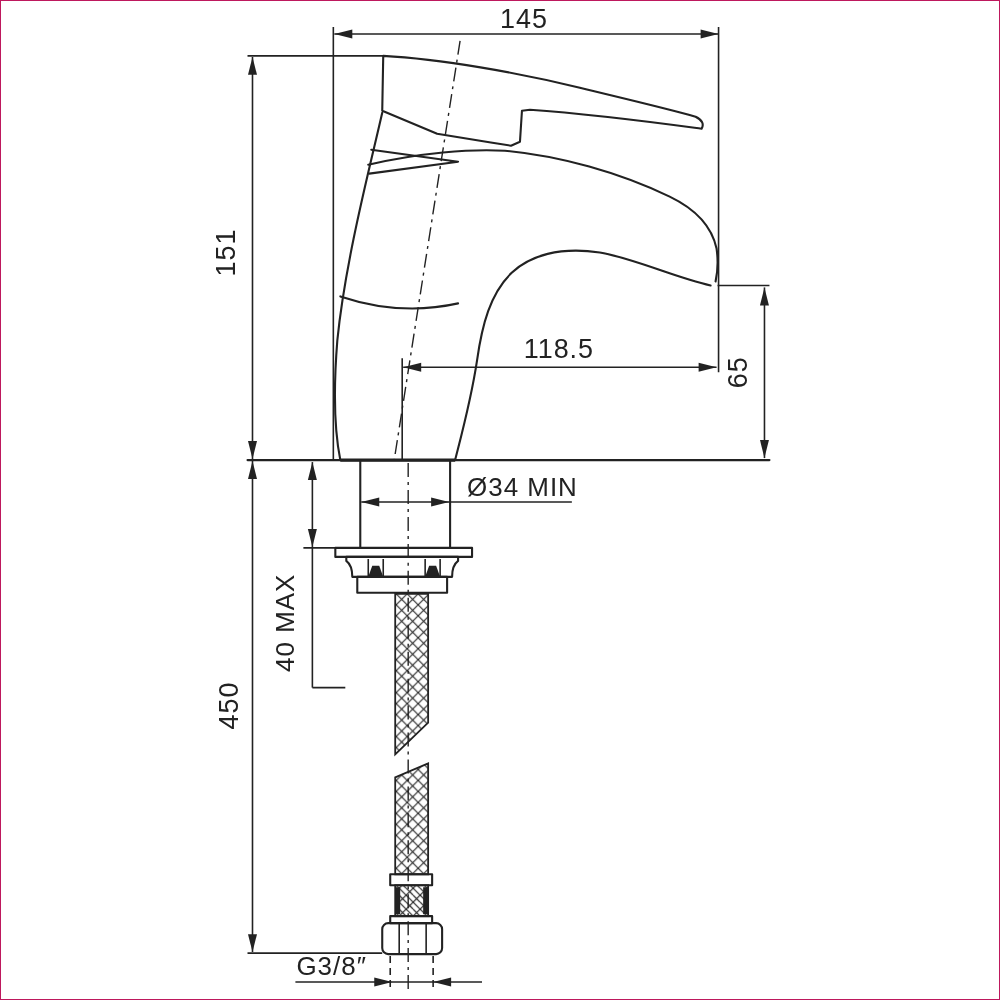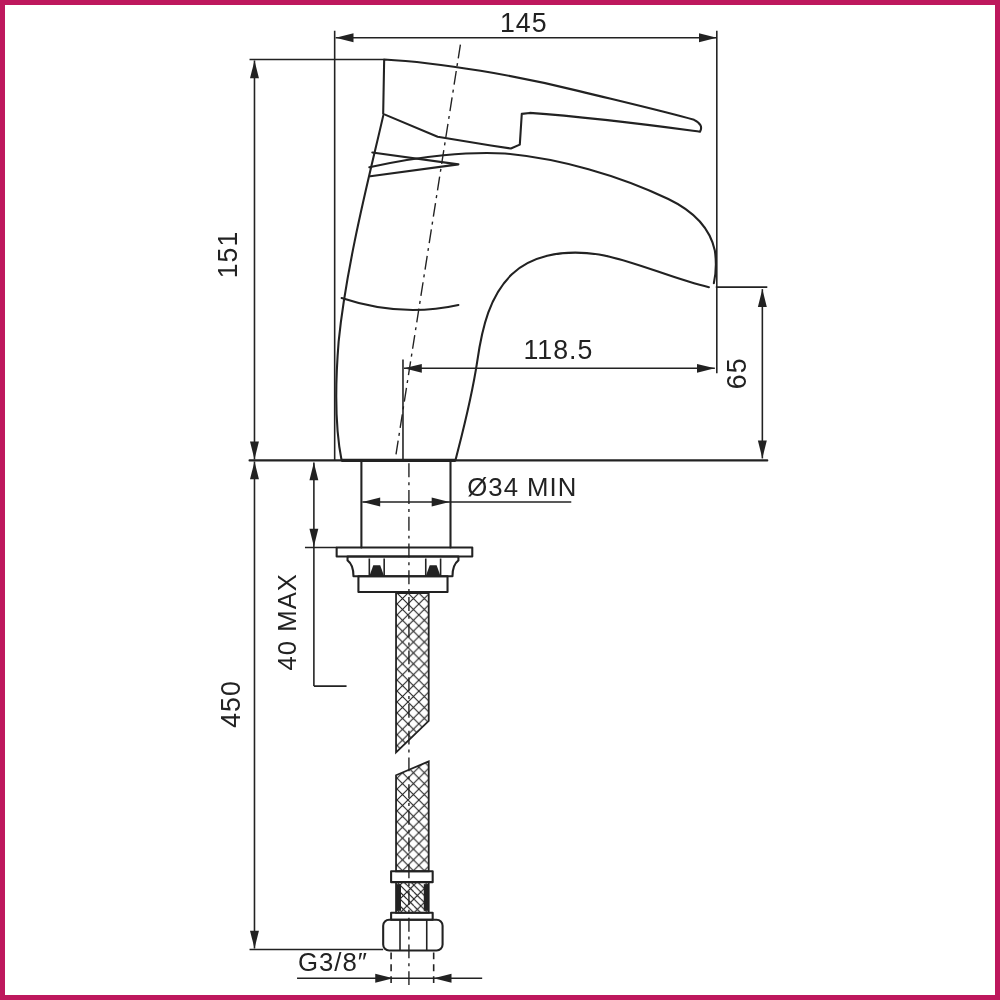--- a/index.html
+++ b/index.html
@@ -1,18 +1,18 @@
 <!DOCTYPE html>
 <html><head>
 <meta charset="utf-8">
 <style>
   html,body{margin:0;padding:0;background:#fff;}
   .sheet{
     width:1000px;height:1000px;position:relative;background:#ffffff;
-    box-sizing:border-box;border:5px solid #be185d;
+    box-sizing:border-box;border:1px solid #be185d;
     font-family:"Liberation Sans", sans-serif;
   }
   svg{display:block;width:100%;height:100%;}
   svg text{
     font-family:"Liberation Sans", sans-serif;
     fill:#222;
     letter-spacing:1px;
   }
   .t27{font-size:27px;}
   .t26{font-size:26px;}

